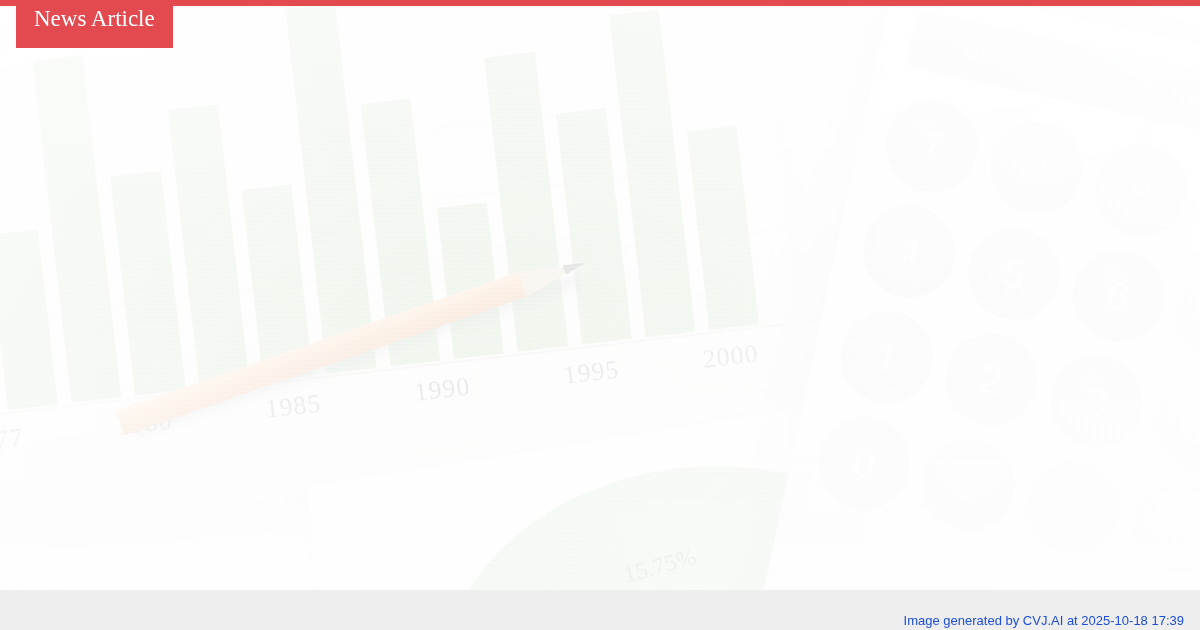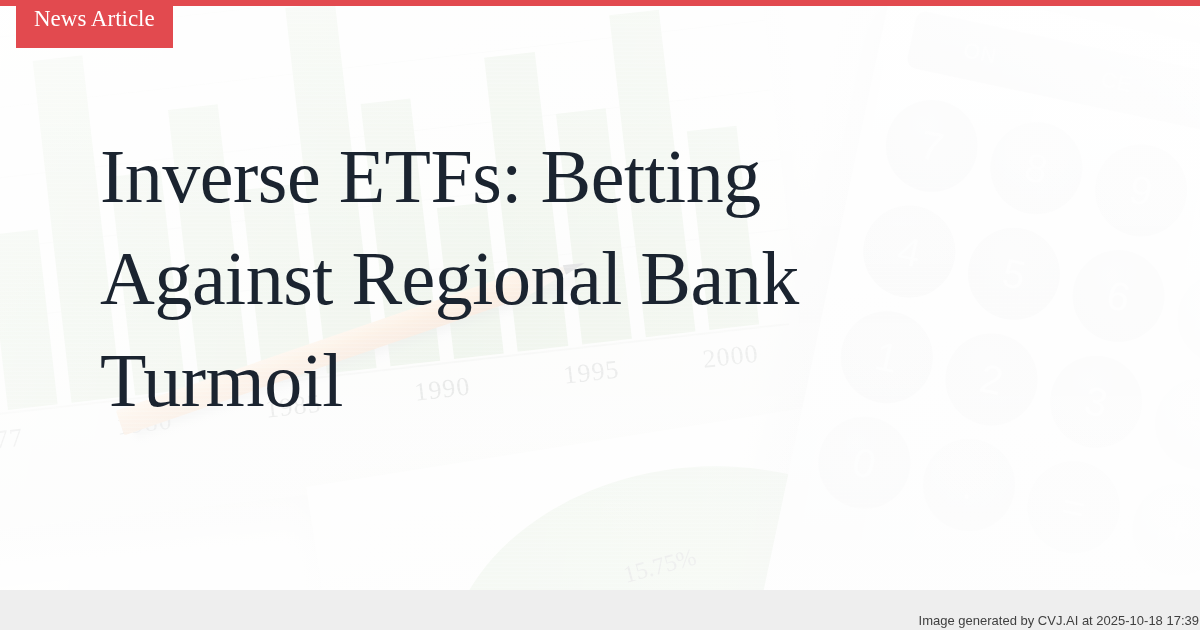--- a/index.html
+++ b/index.html
@@ -291,22 +291,22 @@
     height: 40px;
     background: #eeeeee;
     z-index: 40;
     display: flex;
     align-items: center;
     justify-content: flex-end;
   }
   .footer-text {
     font-family: "Liberation Sans", sans-serif;
     font-size: 13px;
-    color: #404040;
-    padding-right: 1px;
+    color: #1d4ed8;
+    padding-right: 16px;
     margin-top: 20px;
   }
 </style>
 </head>
 <body>
 
 <div id="canvas">
 
   <div class="bg-layer">
 
@@ -388,19 +388,18 @@
     <div class="wash-2"></div>
     <div class="scanlines"></div>
   </div>
 
   <div class="top-rule"></div>
 
   <div class="badge">
     <span>News Article</span>
   </div>
 
-  <h1 class="headline">Inverse ETFs: Betting Against Regional Bank Turmoil</h1>
 
   <div class="footer">
     <span class="footer-text">Image generated by CVJ.AI at 2025-10-18 17:39</span>
   </div>
 
 </div>
 
 </body></html>

